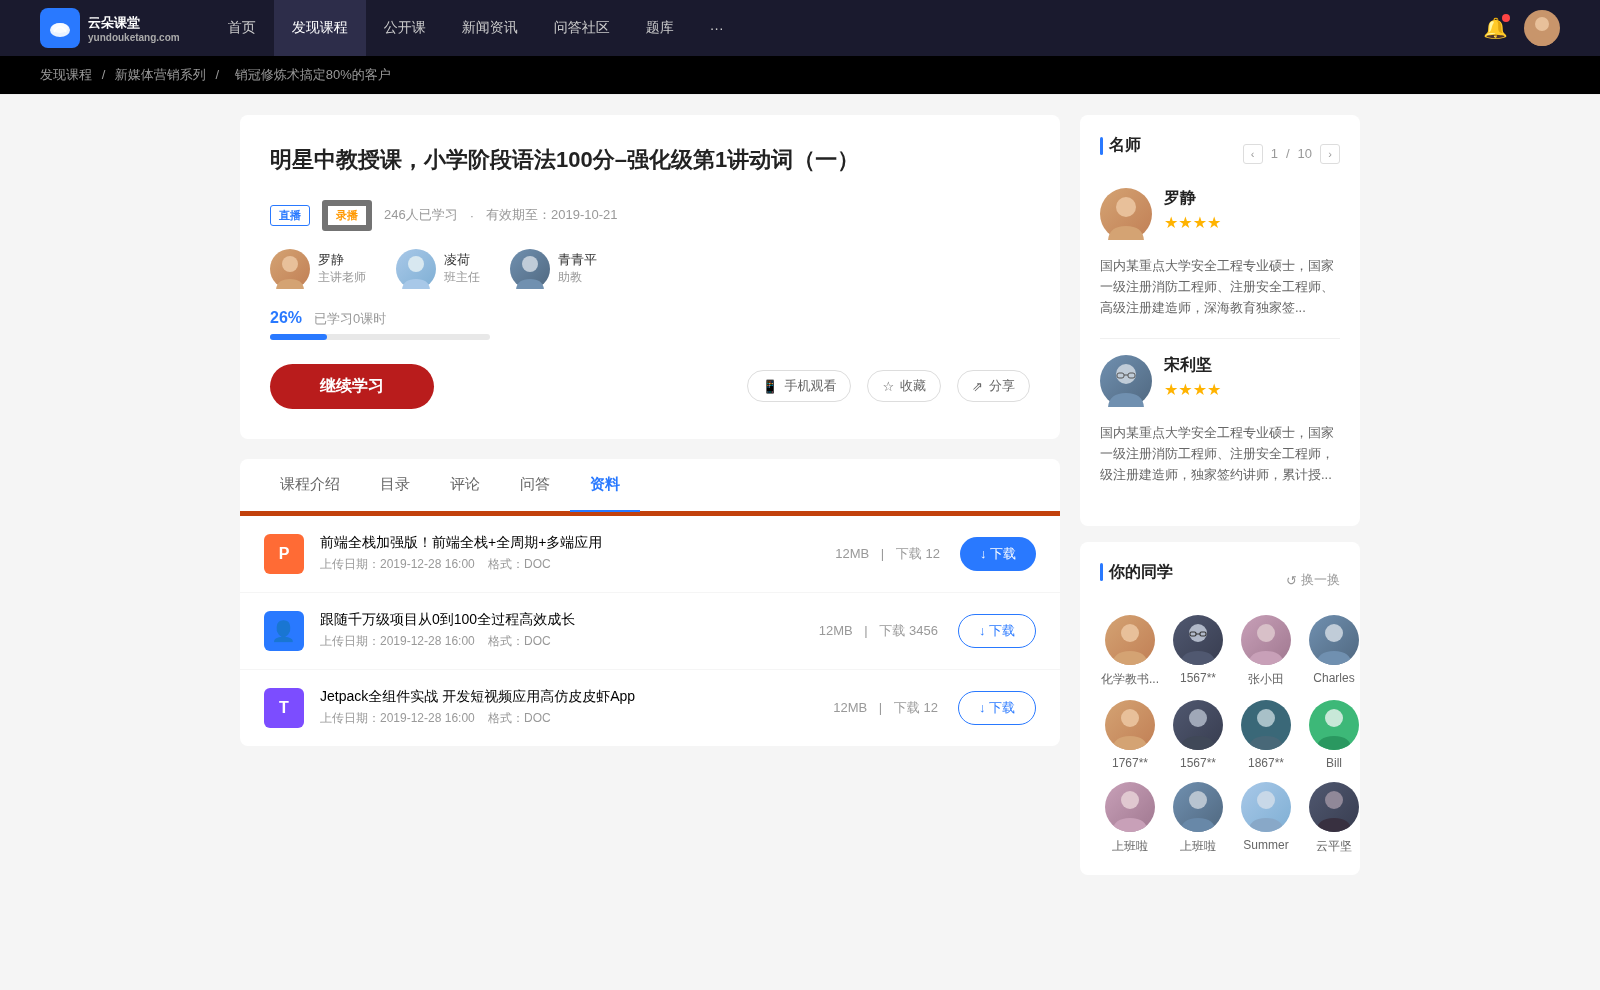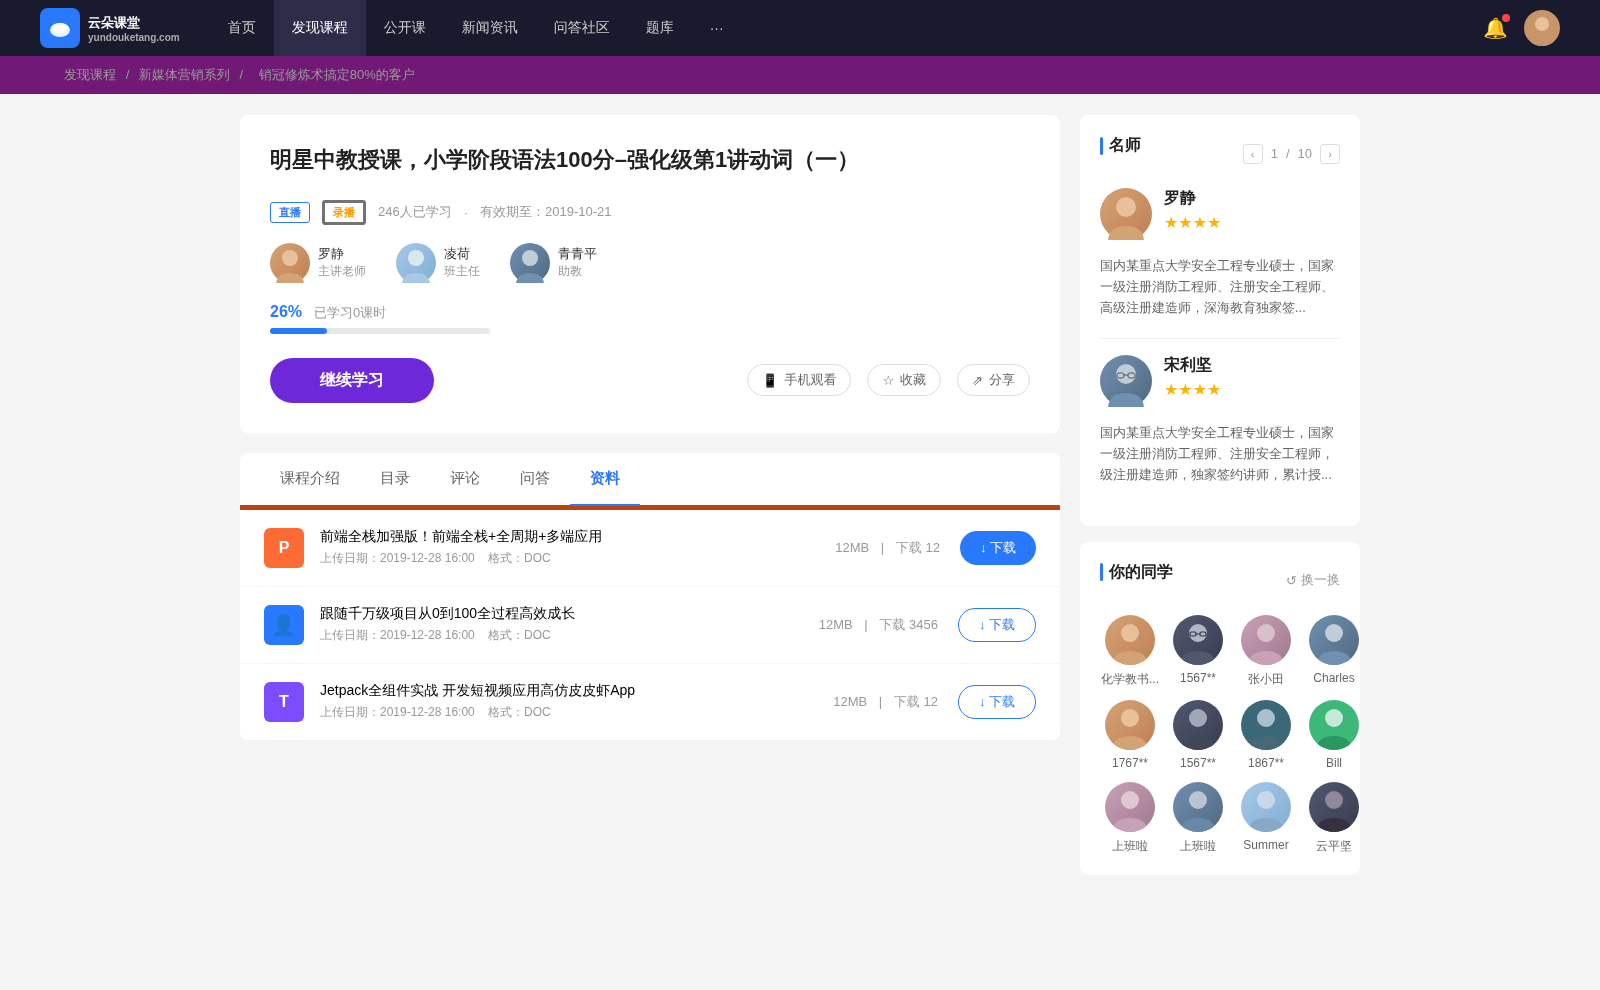--- a/index.html
+++ b/index.html
@@ -11,49 +11,49 @@
     .nav-logo-icon { width: 40px; height: 40px; background: #2979ff; border-radius: 8px; display: flex; align-items: center; justify-content: center; color: white; font-size: 18px; font-weight: bold; }
     .nav-items { display: flex; align-items: center; gap: 0; flex: 1; }
     .nav-item { color: #ccc; padding: 0 18px; height: 56px; display: flex; align-items: center; cursor: pointer; font-size: 14px; text-decoration: none; }
     .nav-item:hover, .nav-item.active { color: white; background: #2d2d4a; }
     .nav-right { display: flex; align-items: center; gap: 16px; margin-left: auto; }
     .nav-bell { color: #ccc; cursor: pointer; position: relative; font-size: 20px; }
     .nav-bell-dot { width: 8px; height: 8px; background: #ff4444; border-radius: 50%; position: absolute; top: -2px; right: -2px; }
     .nav-avatar { width: 36px; height: 36px; border-radius: 50%; background: #c8956b; display: flex; align-items: center; justify-content: center; cursor: pointer; overflow: hidden; }
 
     
-    .breadcrumb { background: #701a75; padding: 10px 64px; font-size: 13px; color: #999; border-bottom: 1px solid #eee; }
+    .breadcrumb { background: #000000; padding: 10px 40px; font-size: 13px; color: #999; border-bottom: 1px solid #eee; }
     .breadcrumb a { color: #999; text-decoration: none; }
     .breadcrumb span { color: #999; margin: 0 6px; }
 
     
     .main-container { max-width: 1200px; margin: 0 auto; padding: 20px 40px; display: flex; gap: 20px; }
     .main-content { flex: 1; min-width: 0; }
     .sidebar { width: 280px; flex-shrink: 0; }
 
     
     .course-card { background: white; border-radius: 8px; padding: 30px; margin-bottom: 20px; }
     .course-title { font-size: 22px; font-weight: bold; color: #222; margin-bottom: 24px; line-height: 1.4; }
     .course-meta { display: flex; align-items: center; gap: 12px; margin-bottom: 18px; color: #999; font-size: 13px; }
     .badge { padding: 2px 8px; border-radius: 3px; font-size: 11px; font-weight: bold; }
     .badge-live { border: 1px solid #2979ff; color: #2979ff; }
-    .badge-record { border: 3px solid #737373; color: #ff9800; }
+    .badge-record { border: 6px solid #737373; color: #ff9800; }
     .teachers { display: flex; align-items: center; gap: 30px; margin-bottom: 20px; }
     .teacher-item { display: flex; align-items: center; gap: 8px; }
     .teacher-avatar-placeholder { width: 40px; height: 40px; border-radius: 50%; display: flex; align-items: center; justify-content: center; font-size: 16px; font-weight: bold; color: white; }
     .teacher-name { font-size: 13px; color: #333; }
     .teacher-role { font-size: 12px; color: #999; }
     .progress-section { margin-bottom: 24px; }
     .progress-label { font-size: 14px; margin-bottom: 6px; }
     .progress-pct { color: #2979ff; font-weight: bold; font-size: 16px; }
     .progress-text { color: #999; font-size: 13px; margin-left: 8px; }
     .progress-bar-bg { width: 220px; height: 6px; background: #e8e8e8; border-radius: 3px; margin-top: 6px; }
     .progress-bar-fill { height: 6px; background: #2979ff; border-radius: 3px; width: 26%; }
     .course-actions { display: flex; align-items: center; justify-content: space-between; }
-    .btn-continue { background: #6d28d9; color: white; border: none; border-radius: 25px; padding: 12px 50px; font-size: 16px; cursor: pointer; font-weight: bold; }
+    .btn-continue { background: #b91c1c; color: white; border: none; border-radius: 25px; padding: 12px 50px; font-size: 16px; cursor: pointer; font-weight: bold; }
     .action-buttons { display: flex; gap: 16px; }
     .action-btn { display: flex; align-items: center; gap: 6px; color: #666; font-size: 13px; cursor: pointer; border: 1px solid #ddd; border-radius: 20px; padding: 6px 14px; }
 
     
     .tabs-section { background: white; border-radius: 8px; }
     .tabs-header { display: flex; border-bottom: 5px solid #c2410c; padding: 0 20px; }
     .tab-item { padding: 16px 20px; font-size: 15px; color: #666; cursor: pointer; border-bottom: 2px solid transparent; margin-bottom: -1px; }
     .tab-item.active { color: #2979ff; border-bottom-color: #2979ff; font-weight: 700; }
     .resources-list { padding: 0; }
     .resource-item { display: flex; align-items: center; padding: 18px 24px; border-bottom: 1px solid #f5f5f5; gap: 16px; }

